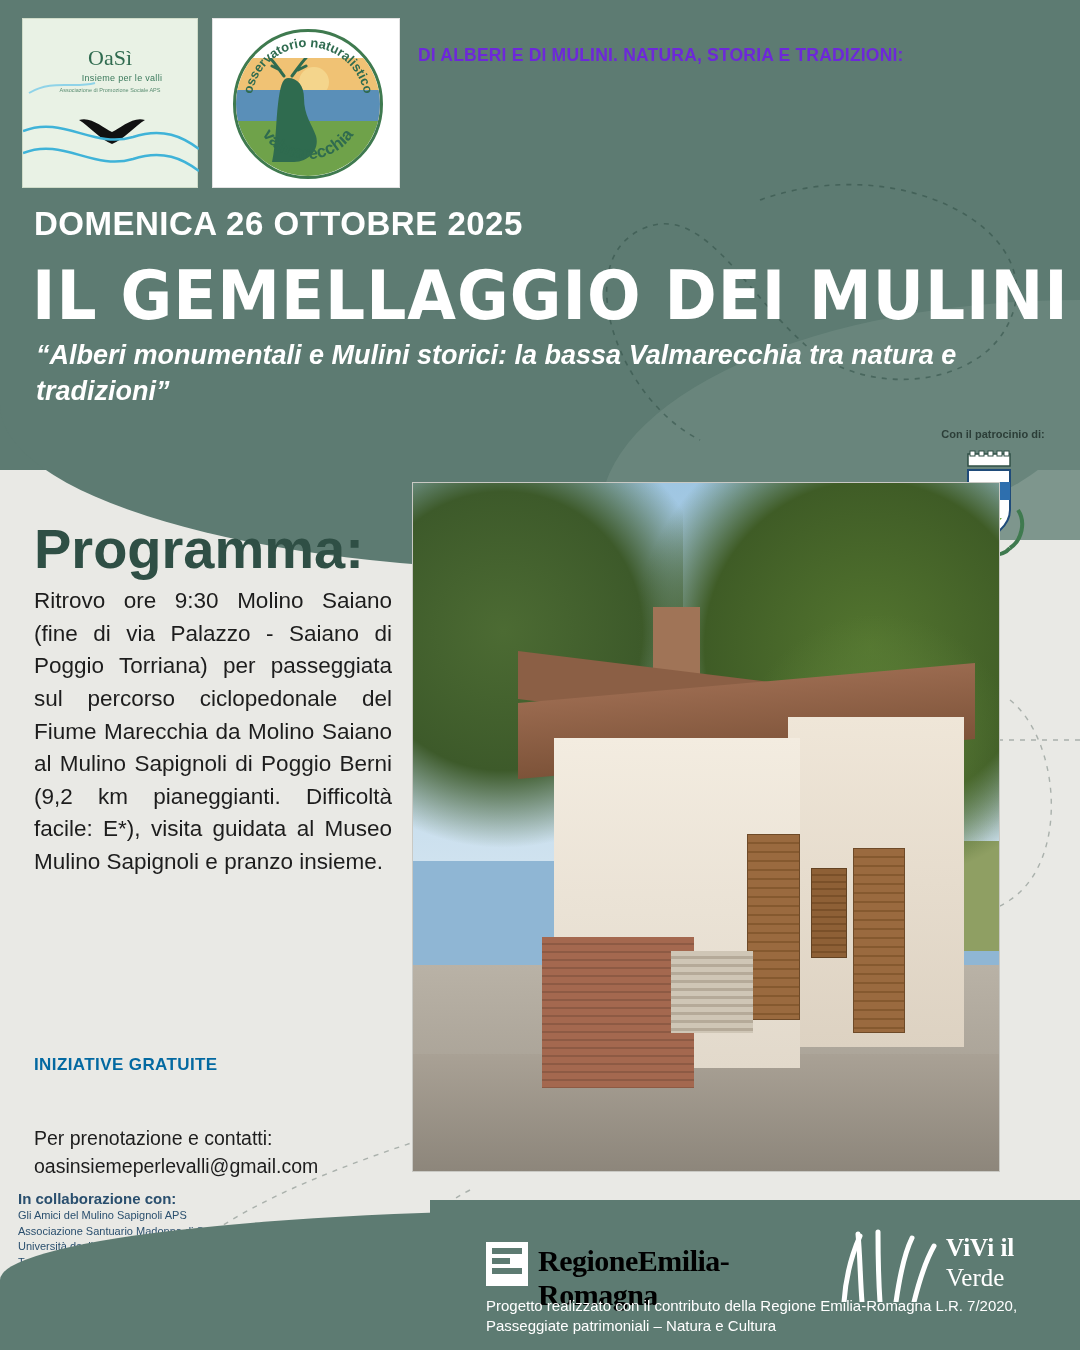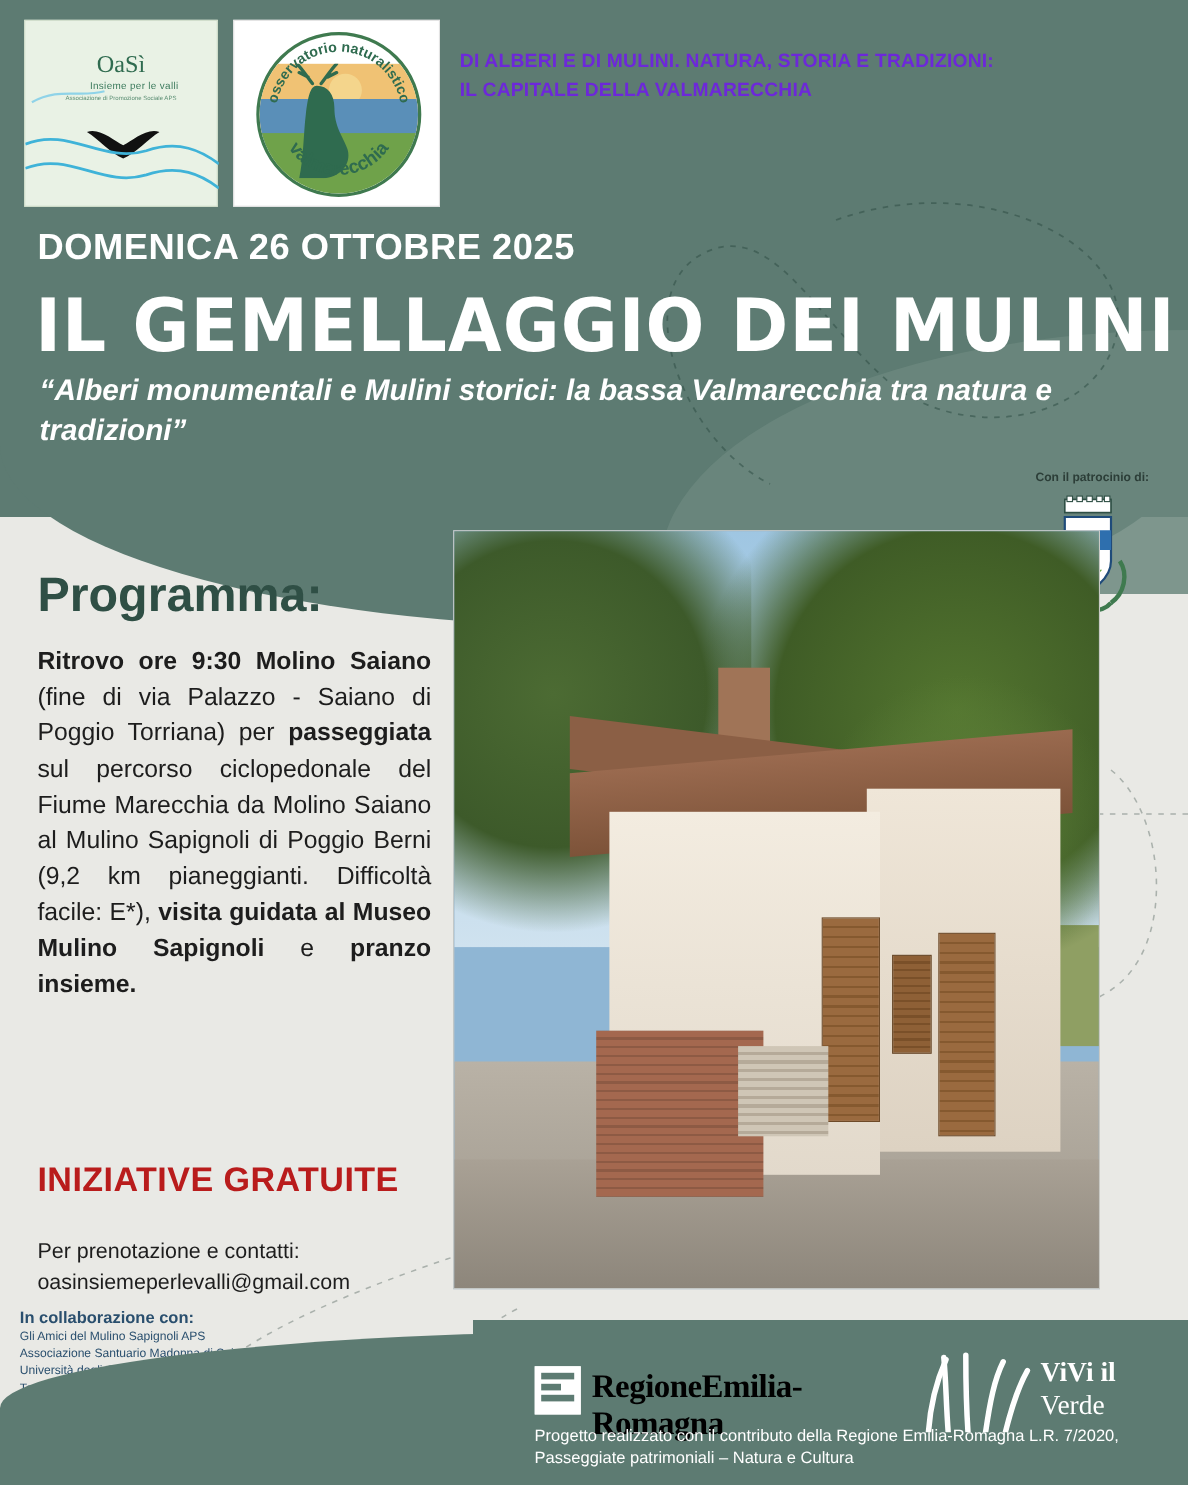--- a/index.html
+++ b/index.html
@@ -98,32 +98,32 @@
     position: absolute; right: 22px; top: 428px; width: 130px;
     text-align: center; font-size: 11px; font-weight: bold; color: #2c3e38;
   }
   .stemma {
     position: absolute; right: 48px; top: 448px; width: 86px; height: 120px;
   }
 
   
   .programma-h {
     position: absolute; left: 34px; top: 516px;
-    font-size: 44px; font-weight: bold; color: #2f4f45;
+    font-size: 56px; font-weight: bold; color: #2f4f45;
   }
   .prog-body {
     position: absolute; left: 34px; top: 585px; width: 358px;
     font-size: 22.5px; line-height: 1.45; color: #1d1d1d;
     text-align: justify;
   }
-  .prog-body b { font-weight: bold; }
+  .prog-body b { font-weight: normal; }
 
   .grat {
     position: absolute; left: 34px; top: 1055px;
-    font-size: 31px; font-weight: bold; color: #b91c1c; letter-spacing: .4px;
+    font-size: 17px; font-weight: bold; color: #0369a1; letter-spacing: .4px;
   }
   .contatti {
     position: absolute; left: 34px; top: 1092px; width: 400px;
     font-size: 19.5px; line-height: 1.45; color: #1d1d1d; margin-top: 32px;
   }
 
   
   .collab-h {
     position: absolute; left: 18px; top: 1190px;
     font-size: 15px; font-weight: bold; color: #2a4f6e;
@@ -275,21 +275,20 @@
       <textPath href="#arcTop" startOffset="50%" text-anchor="middle">osservatorio naturalistico</textPath>
     </text>
     <text font-size="17" font-weight="bold" fill="#2f6b4f" font-family="Liberation Sans, sans-serif">
       <textPath href="#arcBot" startOffset="50%" text-anchor="middle">valmarecchia</textPath>
     </text>
   </svg>
 </div>
 
 <div class="header-title">
   <div>DI ALBERI E DI MULINI. NATURA, STORIA E TRADIZIONI:</div>
-  <div>IL CAPITALE DELLA VALMARECCHIA</div>
 </div>
 <div class="date-line">DOMENICA 26 OTTOBRE 2025</div>
 <div class="main-title">IL GEMELLAGGIO DEI MULINI</div>
 <div class="subtitle">“Alberi monumentali e Mulini storici: la bassa Valmarecchia tra natura e tradizioni”</div>
 
 <div class="patrocinio-label">Con il patrocinio di:</div>
 <svg class="stemma" viewBox="0 0 86 120">
   <rect x="22" y="6" width="42" height="12" fill="#ffffff" stroke="#2f4f45" stroke-width="1.5"></rect>
   <rect x="24" y="3" width="5" height="5" fill="#ffffff" stroke="#2f4f45"></rect>
   <rect x="33" y="3" width="5" height="5" fill="#ffffff" stroke="#2f4f45"></rect>

